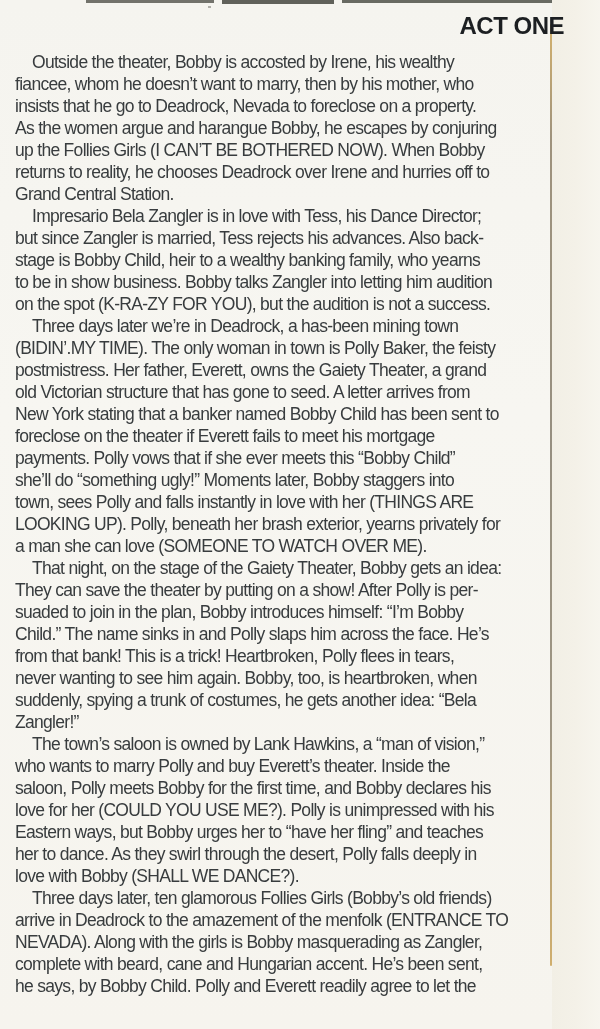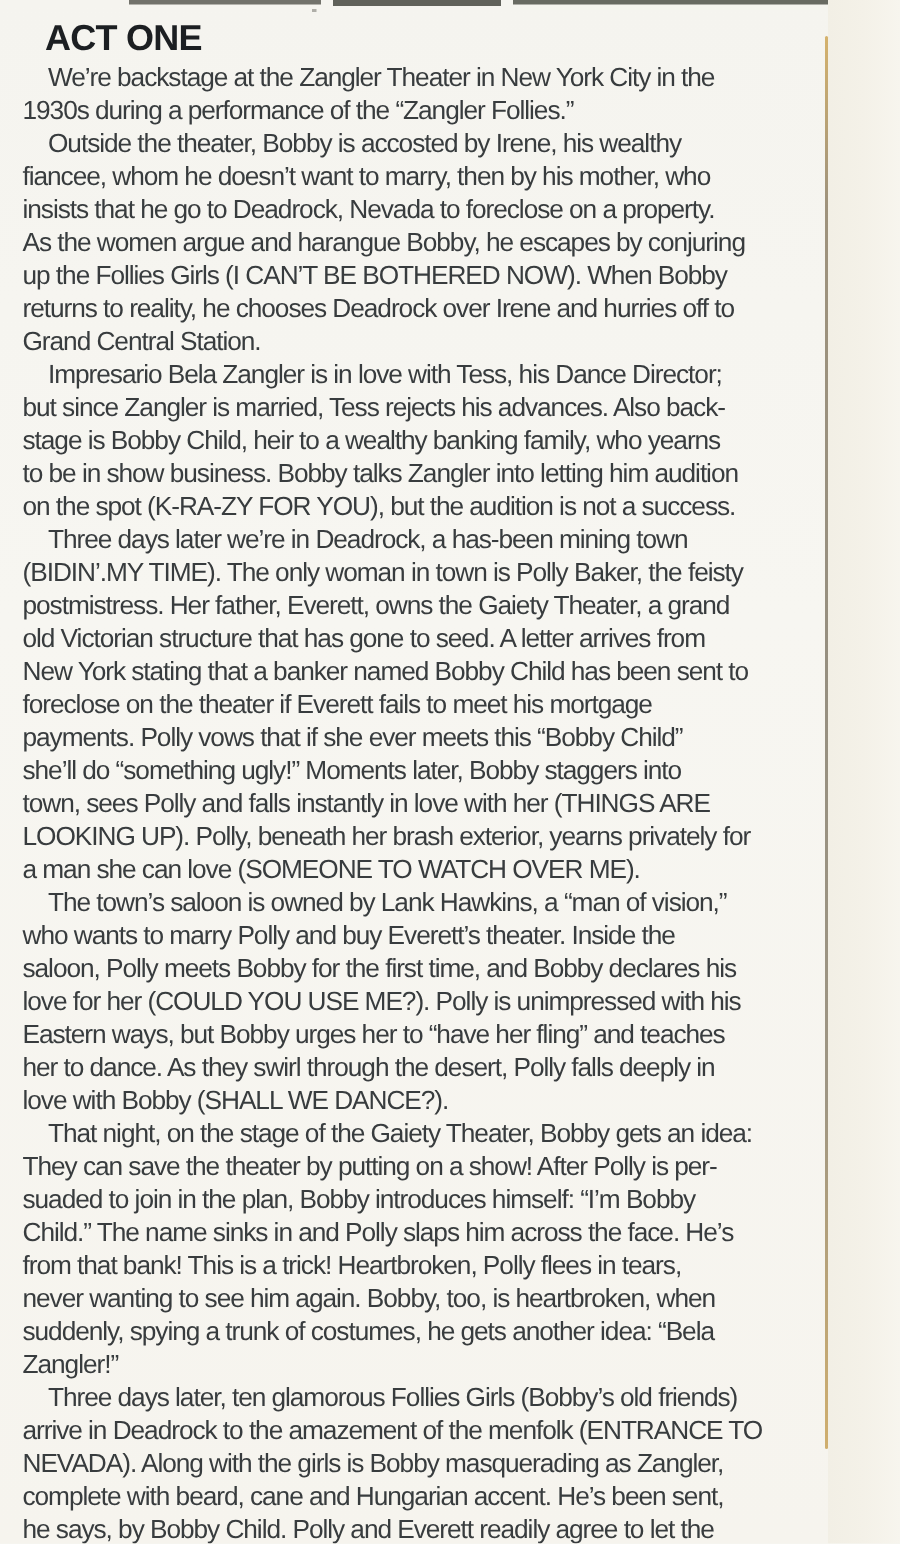--- a/index.html
+++ b/index.html
@@ -58,24 +58,24 @@
     position: absolute;
     left: 15px;
     top: 12px;
     width: 534px;
   }
   .act-heading {
     font-size: 24px;
     font-weight: 700;
     letter-spacing: -0.5px;
     color: #1c1f22;
-    text-align: left;
+    text-align: right;
     transform: translateX(15px);
     line-height: 28px;
-    margin: 0 0 0 0;
+    margin: 0 0 11px 0;
   }
   .para {
     margin: 0;
     font-size: 17.5px;
     line-height: 22px;
     letter-spacing: -0.7px;
     color: #383c3e;
     white-space: pre;
     text-indent: 17px;
   }
@@ -89,22 +89,20 @@
   <div class="smudge s2"></div>
   <div class="smudge s3"></div>
   <div class="smudge s4"></div>
 
   <div class="edge-strip"></div>
   <div class="fold-line"></div>
 
   <div class="text-col">
     <h1 class="act-heading">ACT ONE</h1>
 
-    <p class="para">We’re backstage at the Zangler Theater in New York City in the
-1930s during a performance of the “Zangler Follies.”</p>
     <p class="para">Outside the theater, Bobby is accosted by Irene, his wealthy
 fiancee, whom he doesn’t want to marry, then by his mother, who
 insists that he go to Deadrock, Nevada to foreclose on a property.
 As the women argue and harangue Bobby, he escapes by conjuring
 up the Follies Girls (I CAN’T BE BOTHERED NOW). When Bobby
 returns to reality, he chooses Deadrock over Irene and hurries off to
 Grand Central Station.</p>
     <p class="para">Impresario Bela Zangler is in love with Tess, his Dance Director;
 but since Zangler is married, Tess rejects his advances. Also back-
 stage is Bobby Child, heir to a wealthy banking family, who yearns
@@ -114,35 +112,35 @@
 (BIDIN’.MY TIME). The only woman in town is Polly Baker, the feisty
 postmistress. Her father, Everett, owns the Gaiety Theater, a grand
 old Victorian structure that has gone to seed. A letter arrives from
 New York stating that a banker named Bobby Child has been sent to
 foreclose on the theater if Everett fails to meet his mortgage
 payments. Polly vows that if she ever meets this “Bobby Child”
 she’ll do “something ugly!” Moments later, Bobby staggers into
 town, sees Polly and falls instantly in love with her (THINGS ARE
 LOOKING UP). Polly, beneath her brash exterior, yearns privately for
 a man she can love (SOMEONE TO WATCH OVER ME).</p>
-    <p class="para">The town’s saloon is owned by Lank Hawkins, a “man of vision,”
-who wants to marry Polly and buy Everett’s theater. Inside the
-saloon, Polly meets Bobby for the first time, and Bobby declares his
-love for her (COULD YOU USE ME?). Polly is unimpressed with his
-Eastern ways, but Bobby urges her to “have her fling” and teaches
-her to dance. As they swirl through the desert, Polly falls deeply in
-love with Bobby (SHALL WE DANCE?).</p>
     <p class="para">That night, on the stage of the Gaiety Theater, Bobby gets an idea:
 They can save the theater by putting on a show! After Polly is per-
 suaded to join in the plan, Bobby introduces himself: “I’m Bobby
 Child.” The name sinks in and Polly slaps him across the face. He’s
 from that bank! This is a trick! Heartbroken, Polly flees in tears,
 never wanting to see him again. Bobby, too, is heartbroken, when
 suddenly, spying a trunk of costumes, he gets another idea: “Bela
 Zangler!”</p>
+    <p class="para">The town’s saloon is owned by Lank Hawkins, a “man of vision,”
+who wants to marry Polly and buy Everett’s theater. Inside the
+saloon, Polly meets Bobby for the first time, and Bobby declares his
+love for her (COULD YOU USE ME?). Polly is unimpressed with his
+Eastern ways, but Bobby urges her to “have her fling” and teaches
+her to dance. As they swirl through the desert, Polly falls deeply in
+love with Bobby (SHALL WE DANCE?).</p>
     <p class="para">Three days later, ten glamorous Follies Girls (Bobby’s old friends)
 arrive in Deadrock to the amazement of the menfolk (ENTRANCE TO
 NEVADA). Along with the girls is Bobby masquerading as Zangler,
 complete with beard, cane and Hungarian accent. He’s been sent,
 he says, by Bobby Child. Polly and Everett readily agree to let the</p>
   </div>
 
 </div>
 
 </body></html>

